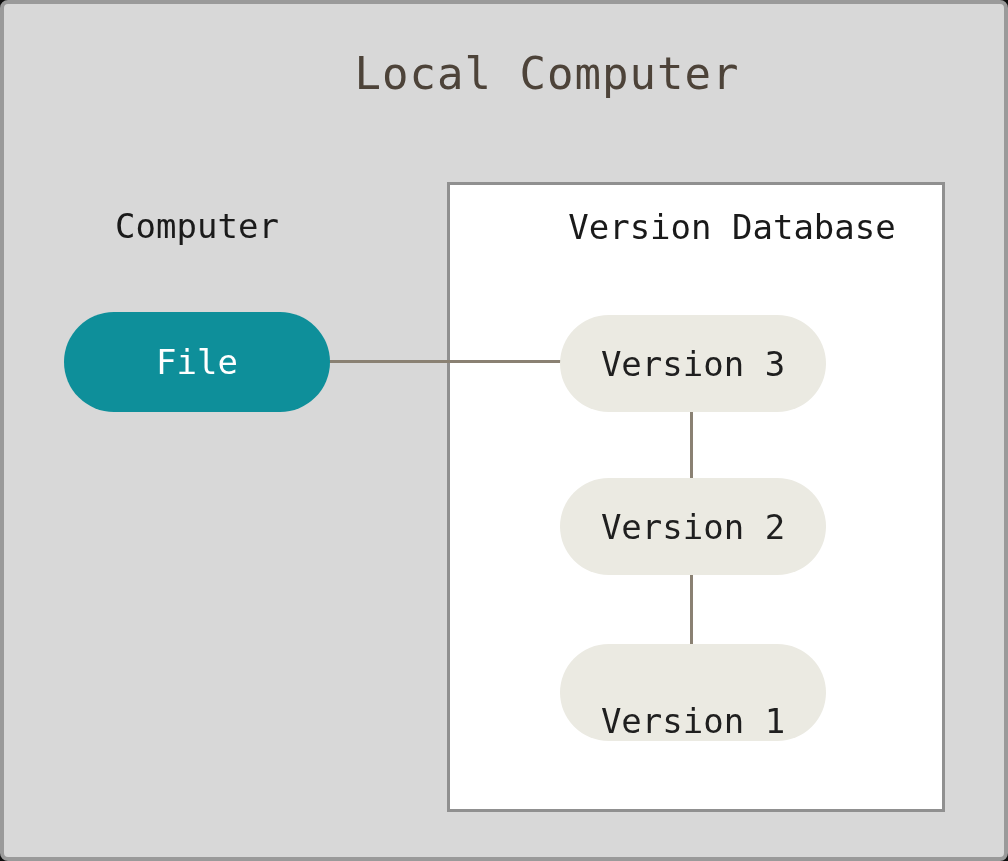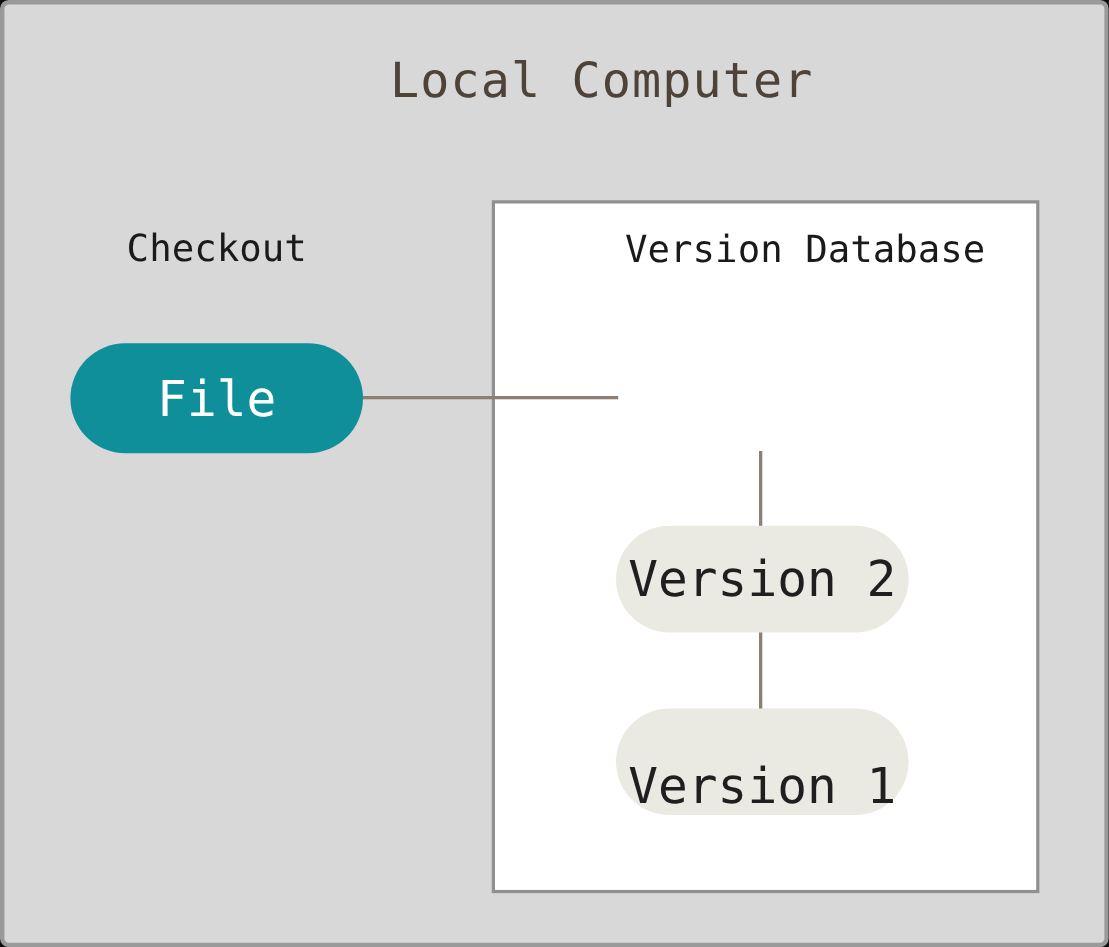--- a/index.html
+++ b/index.html
@@ -82,21 +82,21 @@
     top: 570px;
     width: 3px;
     height: 71px;
   }
   .pill {
     position: absolute;
     display: flex;
     align-items: center;
     justify-content: center;
     border-radius: 60px;
-    font-size: 45px;
+    font-size: 34px;
     white-space: nowrap;
     z-index: 2;
   }
   .file-pill {
     left: 60px;
     top: 308px;
     width: 266px;
     height: 100px;
     background: var(--file-fill, #0e8f9a);
     color: var(--file-text, #ffffff);
@@ -112,36 +112,39 @@
   .version-2 { top: 474px; }
   .version-1 { top: 640px; align-items: flex-end; }
 </style>
 </head>
 <body>
 
 <div class="canvas">
 
   <div class="diagram-title">Local Computer</div>
 
-  <div class="section-label checkout-label">Checkout</div>
+  <div class="section-label checkout-label">Computer</div>
 
   <div class="vdb-box"></div>
 
   <div class="section-label vdb-title">Version Database</div>
 
   <div class="connector h-file-v3"></div>
 
   <div class="connector v-v3-v2"></div>
 
   <div class="connector v-v2-v1"></div>
 
   <div class="pill file-pill">
     <span>File</span>
   </div>
 
+  <div class="pill version-pill version-3">
+    <span>Version 3</span>
+  </div>
 
   <div class="pill version-pill version-2">
     <span>Version 2</span>
   </div>
 
   <div class="pill version-pill version-1">
     <span>Version 1</span>
   </div>
 
 </div>

